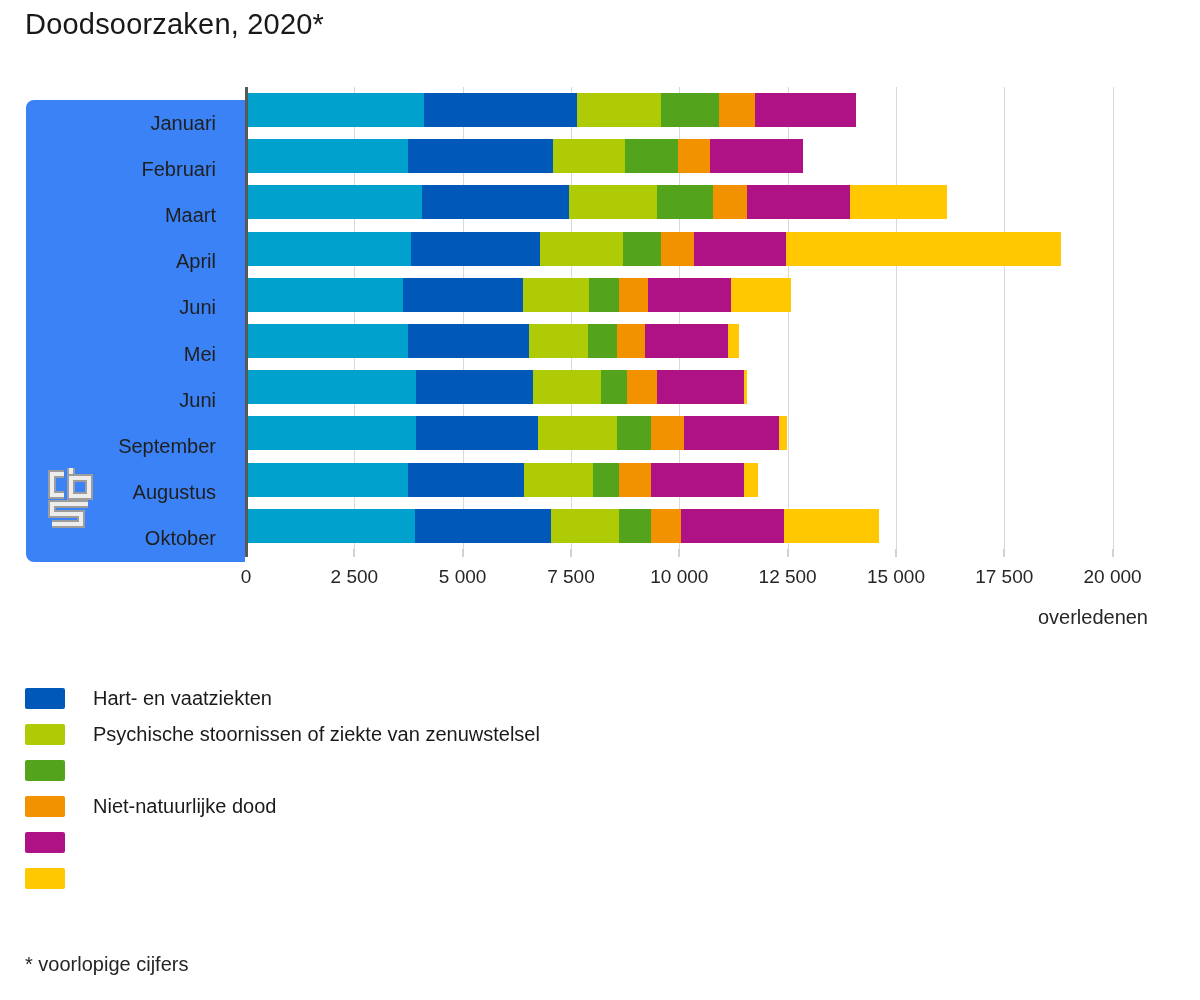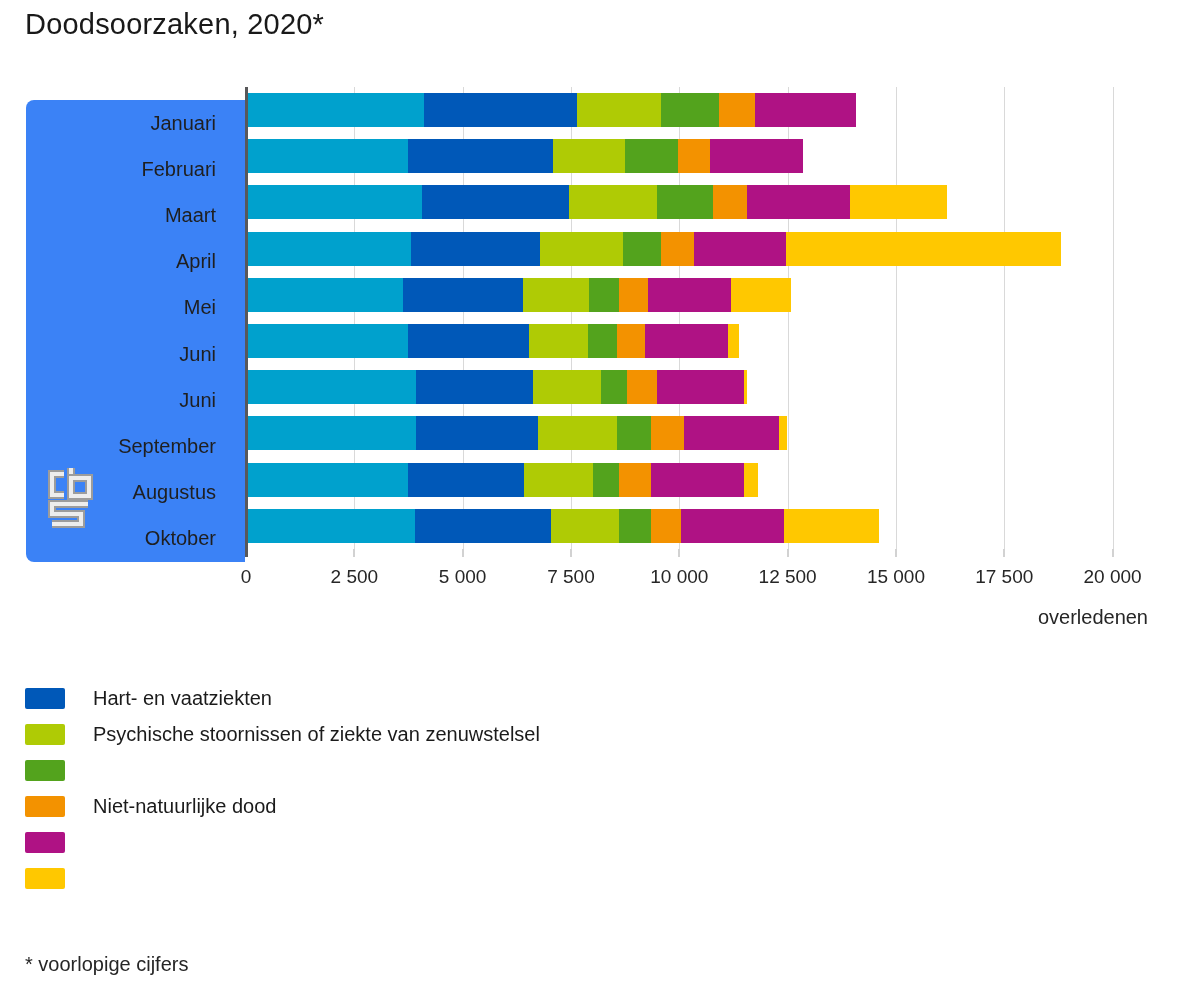--- a/index.html
+++ b/index.html
@@ -57,22 +57,22 @@
 <div class="page">
 
   <h1 class="chart-title">Doodsoorzaken, 2020*</h1>
 
   <div class="cat-panel">
     <div id="cat-labels">
         <div class="cat-label">Januari</div>
         <div class="cat-label">Februari</div>
         <div class="cat-label">Maart</div>
         <div class="cat-label">April</div>
+        <div class="cat-label">Juni</div>
         <div class="cat-label">Mei</div>
-        <div class="cat-label">Juni</div>
         <div class="cat-label">Juni</div>
         <div class="cat-label">September</div>
         <div class="cat-label">Augustus</div>
         <div class="cat-label">Oktober</div>
       </div>
 
     <svg class="logo-svg" width="50" height="66" viewBox="0 0 50 66" aria-label="CBS">
       <g fill="none" stroke-linecap="butt" stroke-linejoin="miter">
 
         <path d="M19,8 H7 V29 H19" stroke="#9c9c9c" stroke-width="8"></path>

